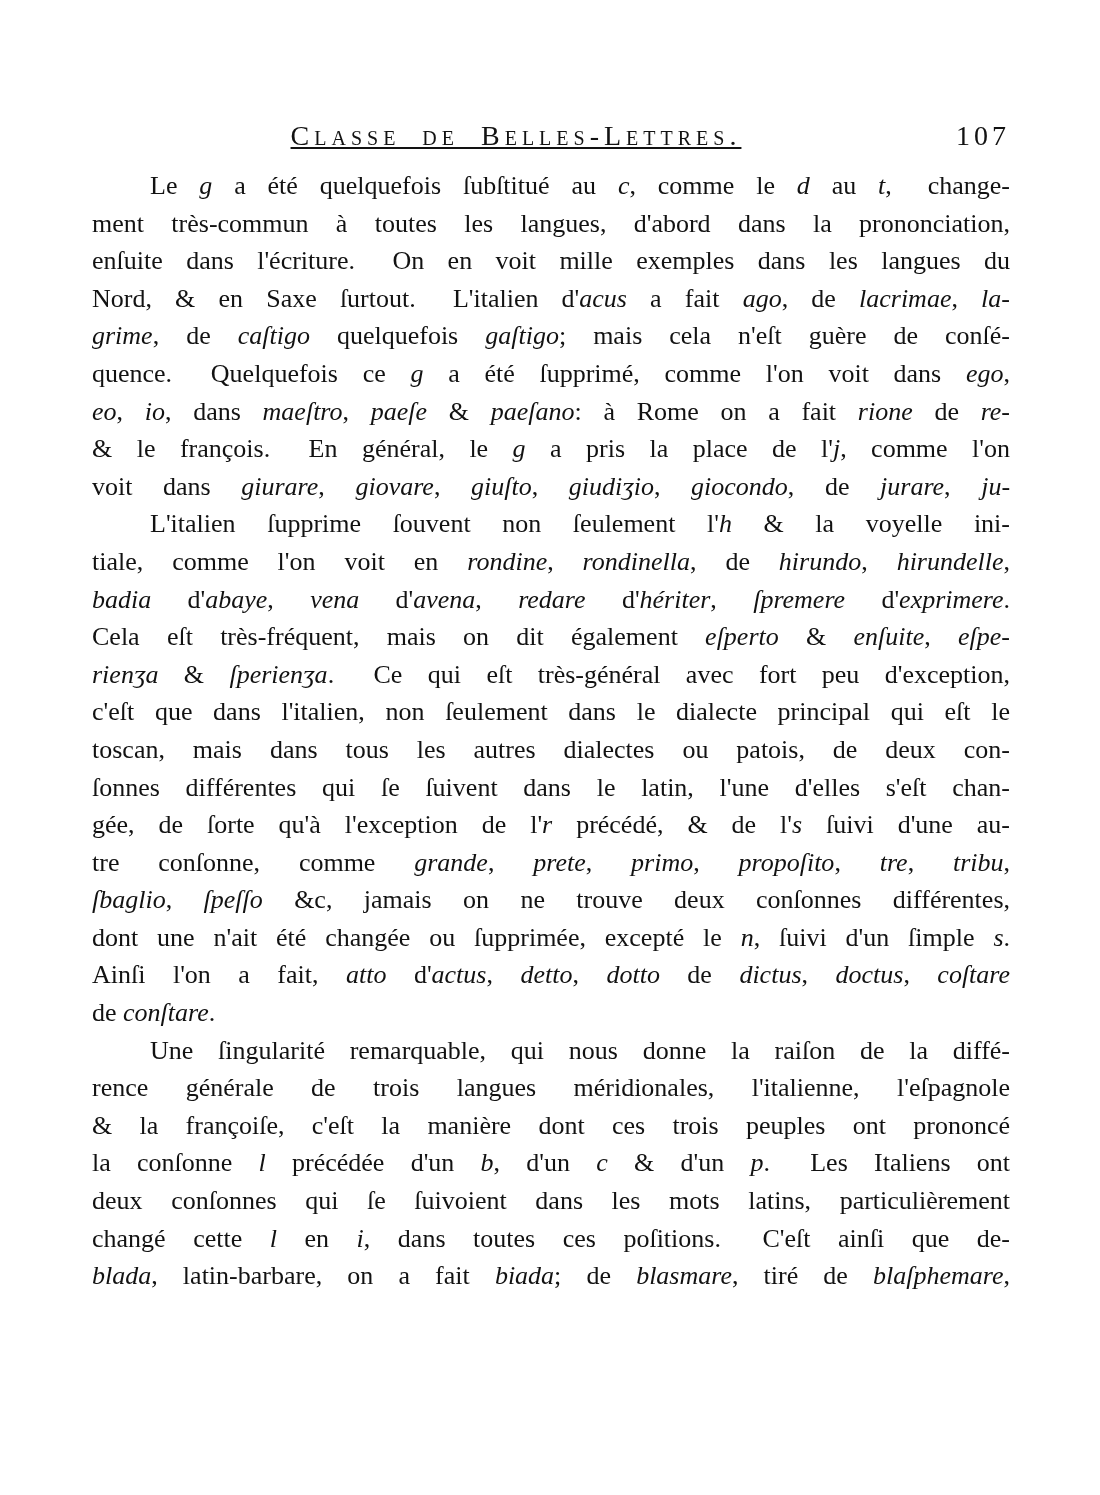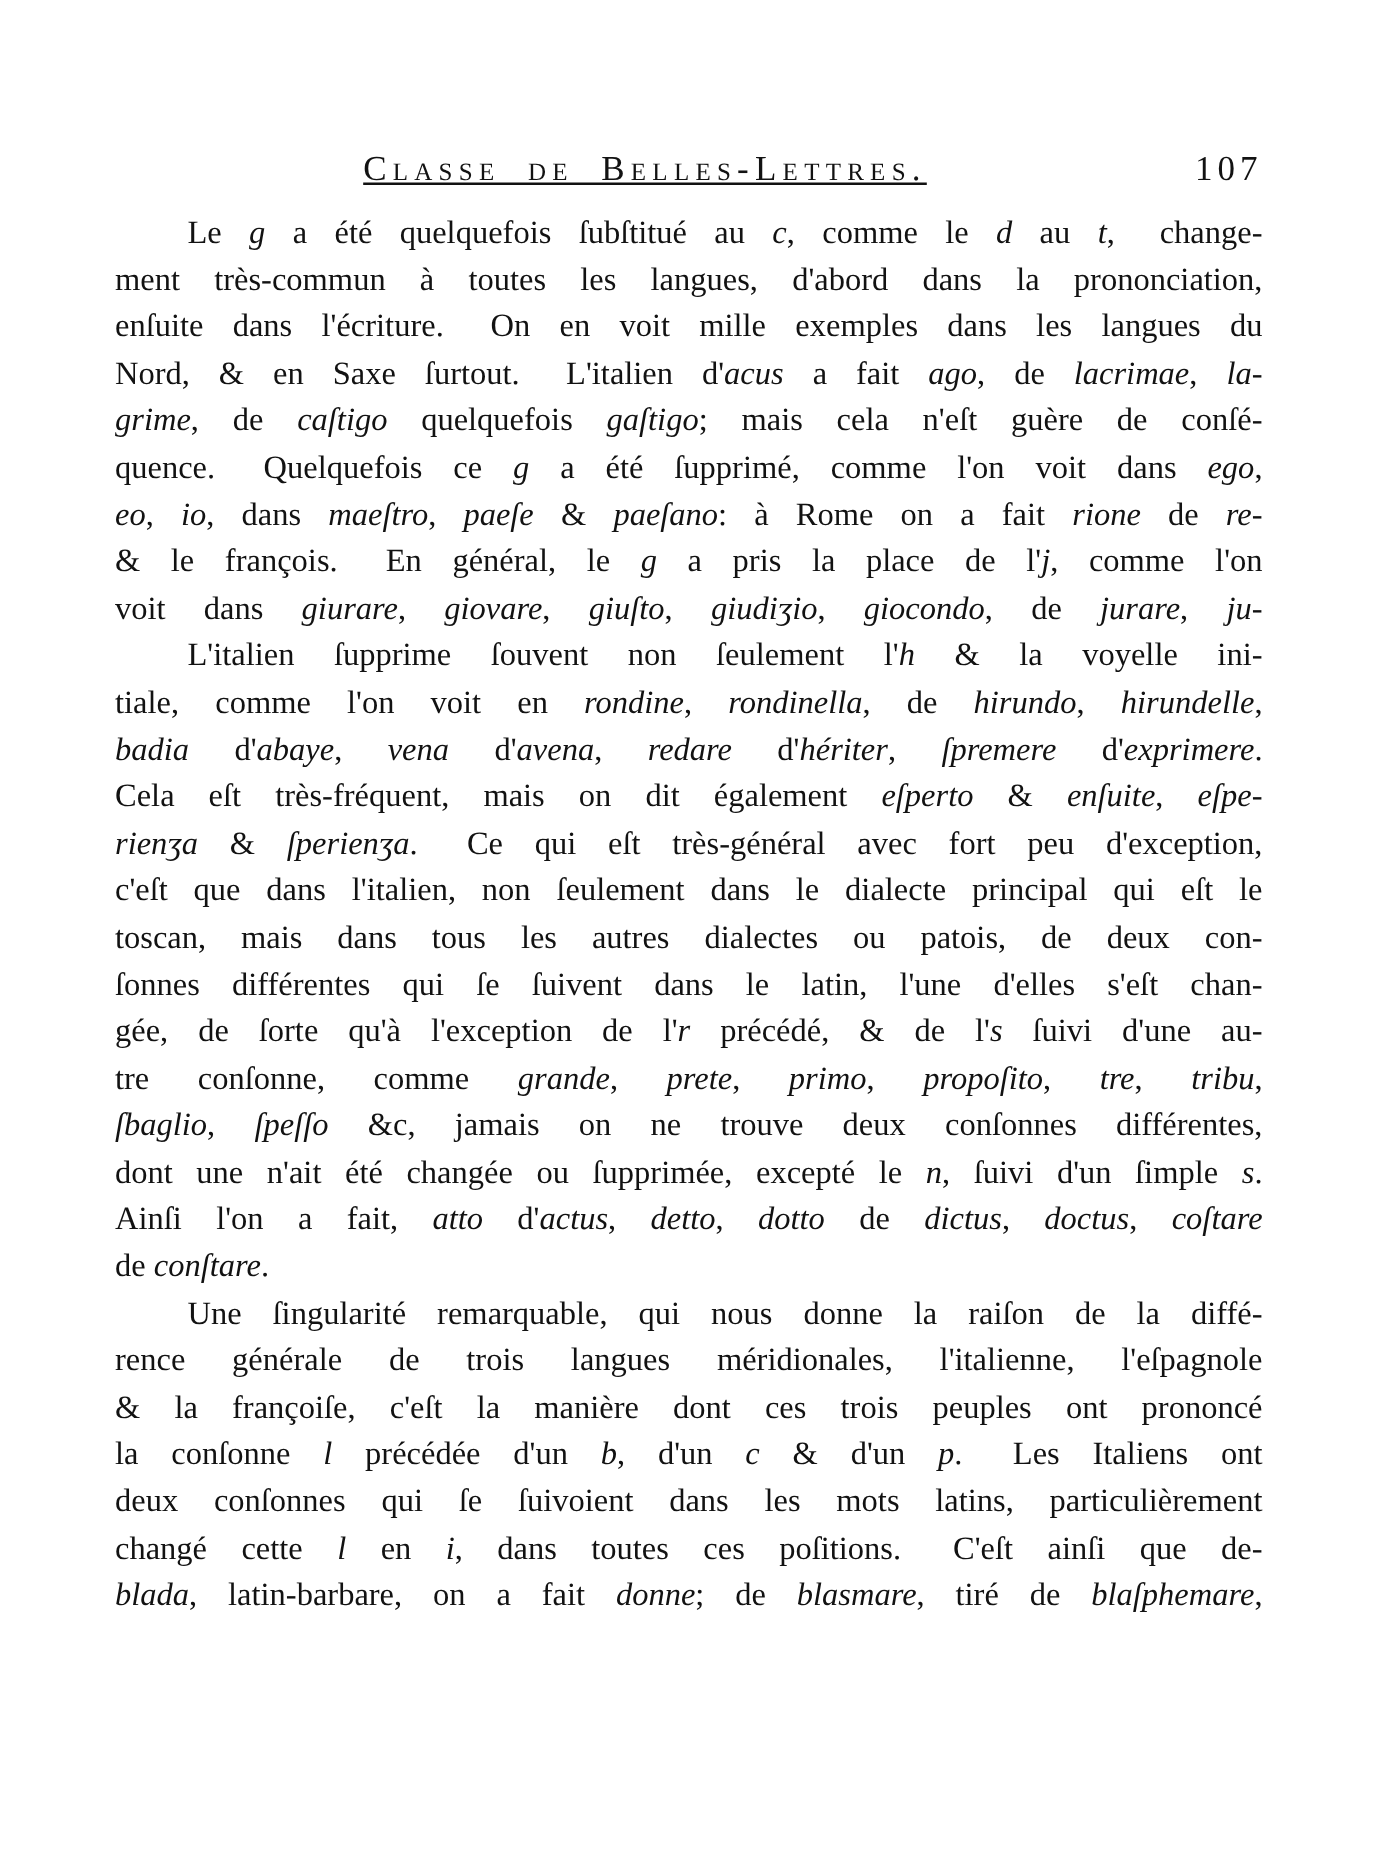--- a/index.html
+++ b/index.html
@@ -74,15 +74,15 @@
       <div class="line"><span class="it">ſbaglio</span><span class="rm">, </span><span class="it">ſpeſſo</span><span class="rm"> &amp;c, jamais on ne trouve deux conſonnes différentes,</span></div>
       <div class="line"><span class="rm">dont une n'ait été changée ou ſupprimée, excepté le </span><span class="it">n</span><span class="rm">, ſuivi d'un ſimple </span><span class="it">s</span><span class="rm">.</span></div>
       <div class="line"><span class="rm">Ainſi l'on a fait, </span><span class="it">atto</span><span class="rm"> d'</span><span class="it">actus</span><span class="rm">, </span><span class="it">detto</span><span class="rm">, </span><span class="it">dotto</span><span class="rm"> de </span><span class="it">dictus</span><span class="rm">, </span><span class="it">doctus</span><span class="rm">, </span><span class="it">coſtare</span></div>
       <div class="line short"><span class="rm">de </span><span class="it">conſtare</span><span class="rm">.</span></div>
       <div class="line indent"><span class="rm">Une ſingularité remarquable, qui nous donne la raiſon de la diffé-</span></div>
       <div class="line"><span class="rm">rence générale de trois langues méridionales, l'italienne, l'eſpagnole</span></div>
       <div class="line"><span class="rm">&amp; la françoiſe, c'eſt la manière dont ces trois peuples ont prononcé</span></div>
       <div class="line"><span class="rm">la conſonne </span><span class="it">l</span><span class="rm"> précédée d'un </span><span class="it">b</span><span class="rm">, d'un </span><span class="it">c</span><span class="rm"> &amp; d'un </span><span class="it">p</span><span class="rm">. </span><span class="gap"></span><span class="rm">Les Italiens ont</span></div>
       <div class="line"><span class="rm">deux conſonnes qui ſe ſuivoient dans les mots latins, particulièrement</span></div>
       <div class="line"><span class="rm">changé cette </span><span class="it">l</span><span class="rm"> en </span><span class="it">i</span><span class="rm">, dans toutes ces poſitions. </span><span class="gap"></span><span class="rm">C'eſt ainſi que de-</span></div>
-      <div class="line"><span class="it">blada</span><span class="rm">, latin-barbare, on a fait </span><span class="it">donne</span><span class="rm">; de </span><span class="it">blasmare</span><span class="rm">, tiré de </span><span class="it">blaſphemare</span><span class="rm">,</span></div>
+      <div class="line"><span class="it">blada</span><span class="rm">, latin-barbare, on a fait </span><span class="it">biada</span><span class="rm">; de </span><span class="it">blasmare</span><span class="rm">, tiré de </span><span class="it">blaſphemare</span><span class="rm">,</span></div>
     </div>
 </div>
 
 </body></html>

